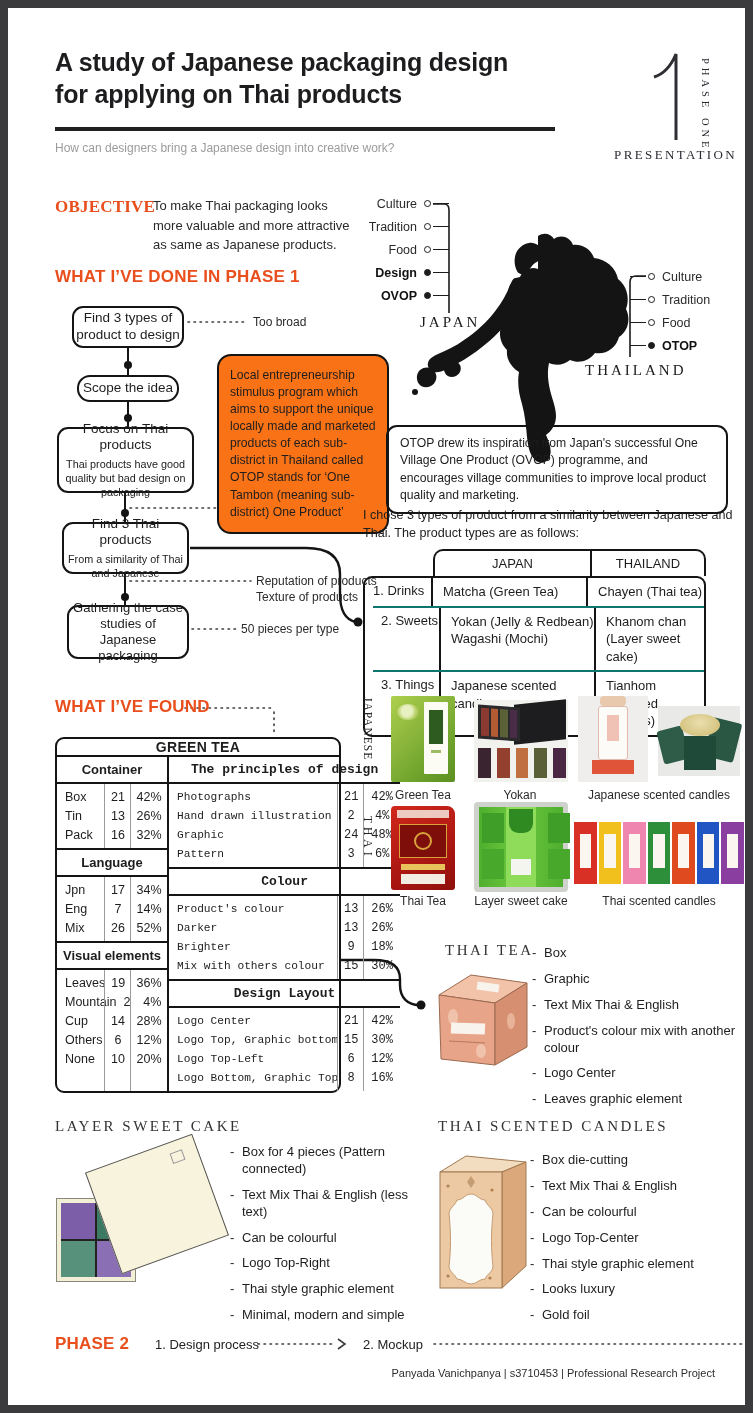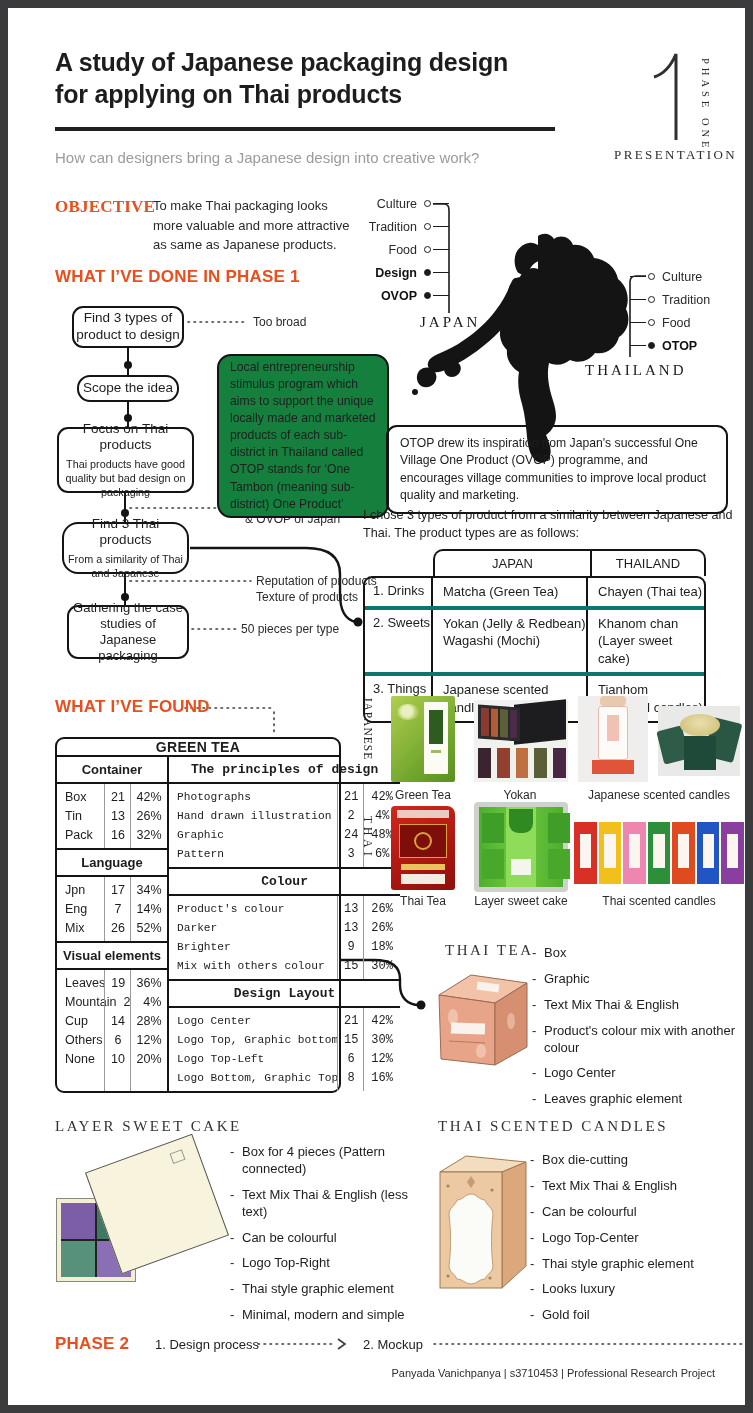--- a/index.html
+++ b/index.html
@@ -7,21 +7,21 @@
     border:8px solid #3B3B3E;box-sizing:border-box;overflow:hidden;
     font-family:"Liberation Sans",sans-serif;color:#1d1d1f;}
   .abs{position:absolute;}
   .preline{white-space:pre-line;}
   .serif{font-family:"Liberation Serif","DejaVu Serif",serif;}
   .orange{color:#E94F1D;font-weight:bold;font-size:17px;letter-spacing:.2px;}
 
   
   .title{left:47px;top:38px;font-size:25px;font-weight:bold;line-height:1.28;letter-spacing:-.2px;}
   .title-rule{left:47px;top:119px;width:500px;height:4px;background:#202022;}
-  .subtitle{left:47px;top:133px;font-size:15px;color:#9b9b9b;margin-top:8px;}
+  .subtitle{left:47px;top:133px;font-size:12px;color:#9b9b9b;}
   .phase-one-vert{left:692px;top:50px;writing-mode:vertical-rl;font-family:"Liberation Serif",serif;
     font-size:10.5px;letter-spacing:4px;color:#2b2b33;}
   .presentation{left:606px;top:139px;font-size:13px;letter-spacing:2.4px;color:#2b2b33;}
 
   
   .objective-h{left:47px;top:189px;font-family:Liberation Serif, serif;}
   .objective-t{left:145px;top:188px;font-size:13px;line-height:1.5;color:#2a2a2a;}
 
   
   .attr-list{display:flex;flex-direction:column;}
@@ -41,35 +41,35 @@
   .map-label{font-size:15px;letter-spacing:3px;color:#1b1b1b;}
 
   
   .phase1-h{left:47px;top:259px;}
   .fbox{border:2px solid #141414;border-radius:11px;display:flex;flex-direction:column;
     align-items:center;justify-content:center;text-align:center;background:#fff;box-sizing:border-box;}
   .fbox .ft{font-size:13.5px;line-height:1.25;}
   .fbox .fs{font-size:10.8px;line-height:1.3;color:#222;margin-top:3px;}
   .note{font-size:12px;color:#2b2b2b;line-height:1.3;}
   .bubble{left:209px;top:346px;width:172px;border:2px solid #141414;border-radius:14px;
-    padding:3px 11px;font-size:12.2px;line-height:1.4;box-sizing:border-box;background:#15803d;}
+    padding:11px 11px;font-size:12.2px;line-height:1.4;box-sizing:border-box;background:#f97316;}
   .otop-note{left:378px;top:417px;width:342px;border:2px solid #141414;border-radius:11px;
     padding:8px 12px;font-size:12.2px;line-height:1.42;box-sizing:border-box;}
   .chose{left:355px;top:499px;width:378px;font-size:12.6px;line-height:1.42;}
 
   
   .ptable{left:355px;top:541px;width:343px;font-size:13px;}
   .pt-header{margin-left:70px;display:flex;border:2px solid #141414;border-bottom:none;
     border-radius:10px 10px 0 0;height:27px;box-sizing:border-box;}
   .pt-header .cell{display:flex;align-items:center;justify-content:center;box-sizing:border-box;}
   .pt-c1{width:155px;}
   .pt-c2{flex:1;border-left:2px solid #141414;}
   .pt-body{border:2px solid #141414;border-radius:9px;overflow:hidden;}
   .pt-row{display:flex;}
-  .pt-row + .pt-row{border-top:4px solid #0f766e;}
+  .pt-row + .pt-row{border-top:2px solid #0f766e;margin-left:8px;}
   .pt-cat{width:66px;padding:5px 0 5px 8px;box-sizing:border-box;}
   .pt-jp{width:155px;border-left:2px solid #141414;padding:5px 0 5px 10px;box-sizing:border-box;line-height:1.35;}
   .pt-th{flex:1;border-left:2px solid #141414;padding:5px 0 5px 10px;box-sizing:border-box;line-height:1.35;}
 
   
   .found-h{left:47px;top:689px;}
   .gtable{left:47px;top:729px;width:286px;border:2px solid #141414;border-radius:9px;
     box-sizing:border-box;background:#fff;}
   .gt-title{height:36px;display:flex;align-items:center;justify-content:center;
     font-weight:bold;font-size:14px;letter-spacing:.3px;border-bottom:2px solid #141414;}
@@ -241,21 +241,21 @@
   <div class="abs fbox" style="left:64px;top:298px;width:112px;height:42px;">
     <div class="ft">Find 3 types of product to design</div>
   </div>
   <div class="abs fbox" style="left:69px;top:367px;width:102px;height:27px;border-radius:13px;">
     <div class="ft">Scope the idea</div>
   </div>
   <div class="abs fbox" style="left:49px;top:419px;width:137px;height:66px;padding:4px;">
     <div class="ft">Focus on Thai products</div>
     <div class="fs">Thai products have good quality but bad design on packaging</div>
   </div>
-  <div class="abs fbox" style="left:54px;top:514px;width:127px;height:52px;padding:3px;border-radius:16px;">
+  <div class="abs fbox" style="left:54px;top:514px;width:127px;height:52px;padding:3px;">
     <div class="ft">Find 3 Thai products</div>
     <div class="fs">From a similarity of Thai and Japanese</div>
   </div>
   <div class="abs fbox" style="left:59px;top:597px;width:122px;height:54px;padding:3px;">
     <div class="ft" style="font-size:13px;">Gathering the case studies of Japanese packaging</div>
   </div>
 
   <div class="abs note" style="left:245px;top:307px;">Too broad</div>
   <div class="abs note preline" style="left:237px;top:488px;">Found OTOP of Thailand
 &amp; OVOP of Japan</div>

